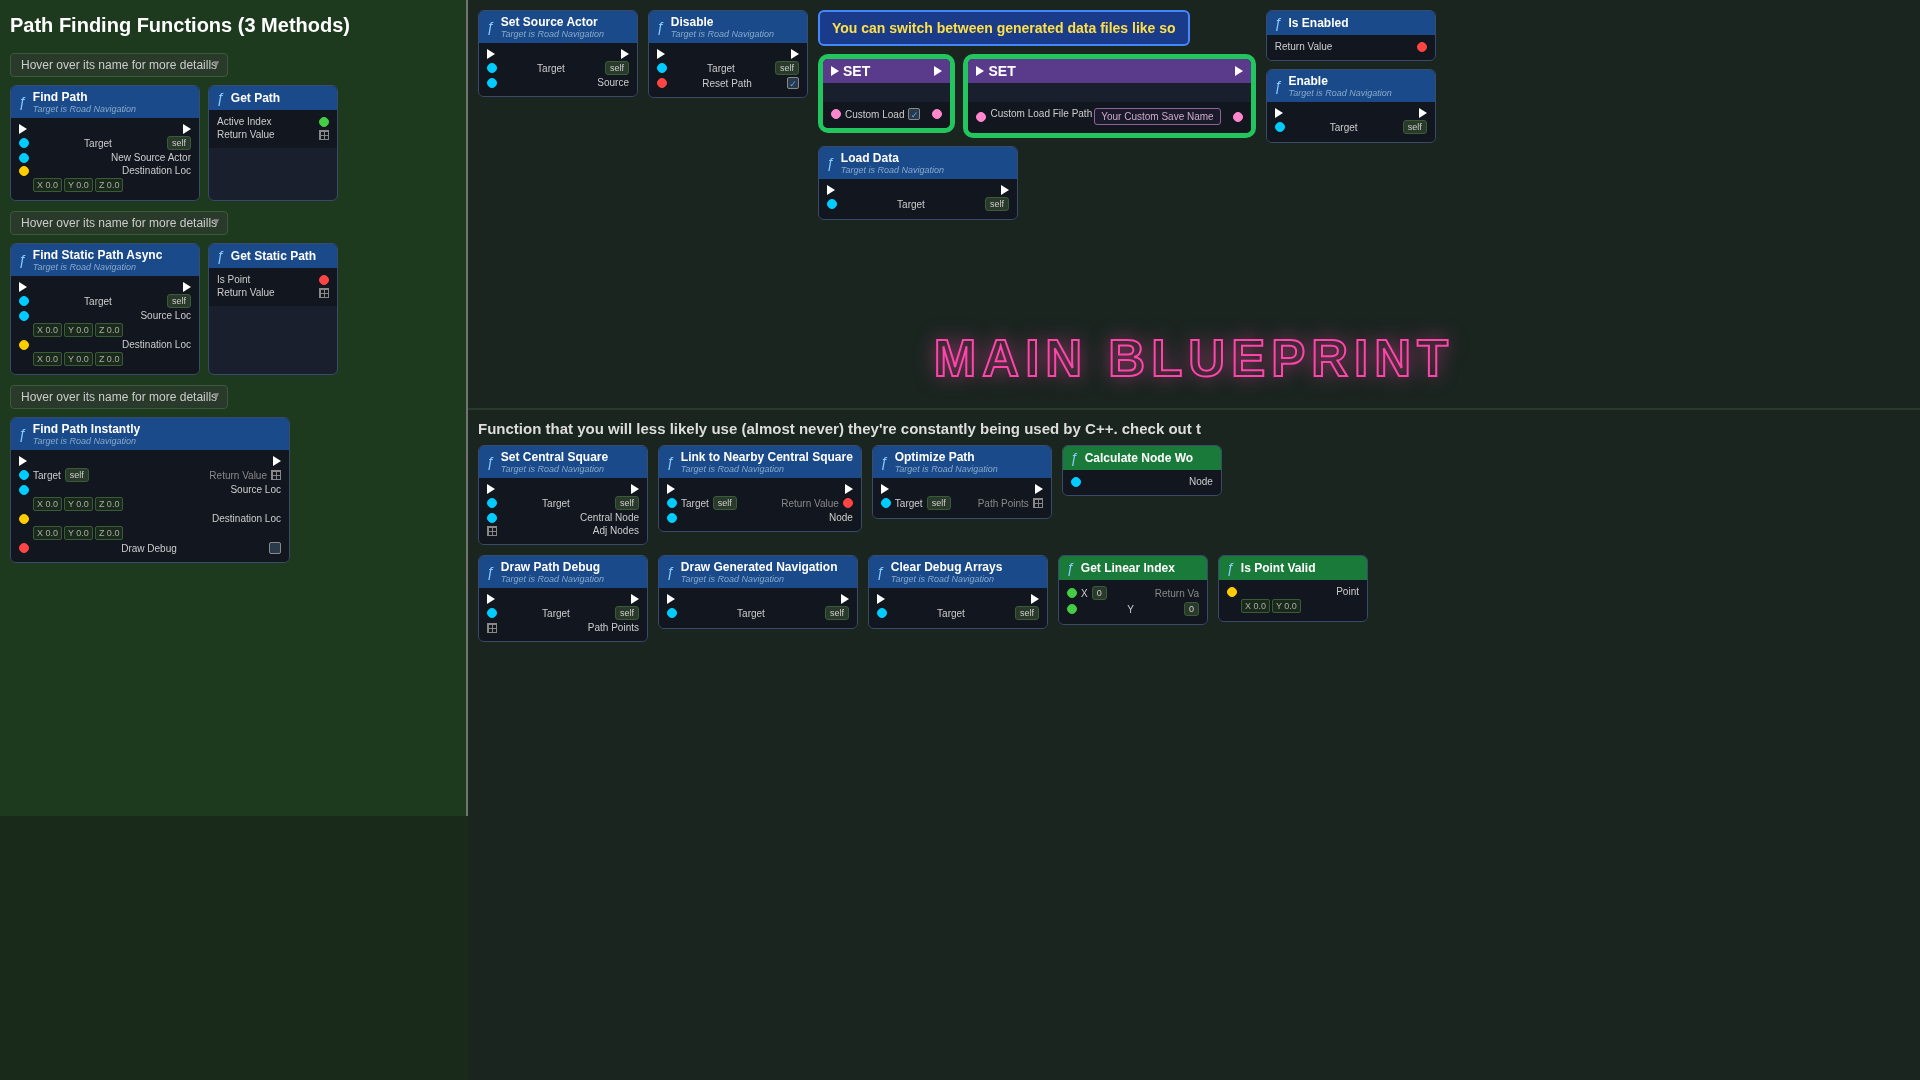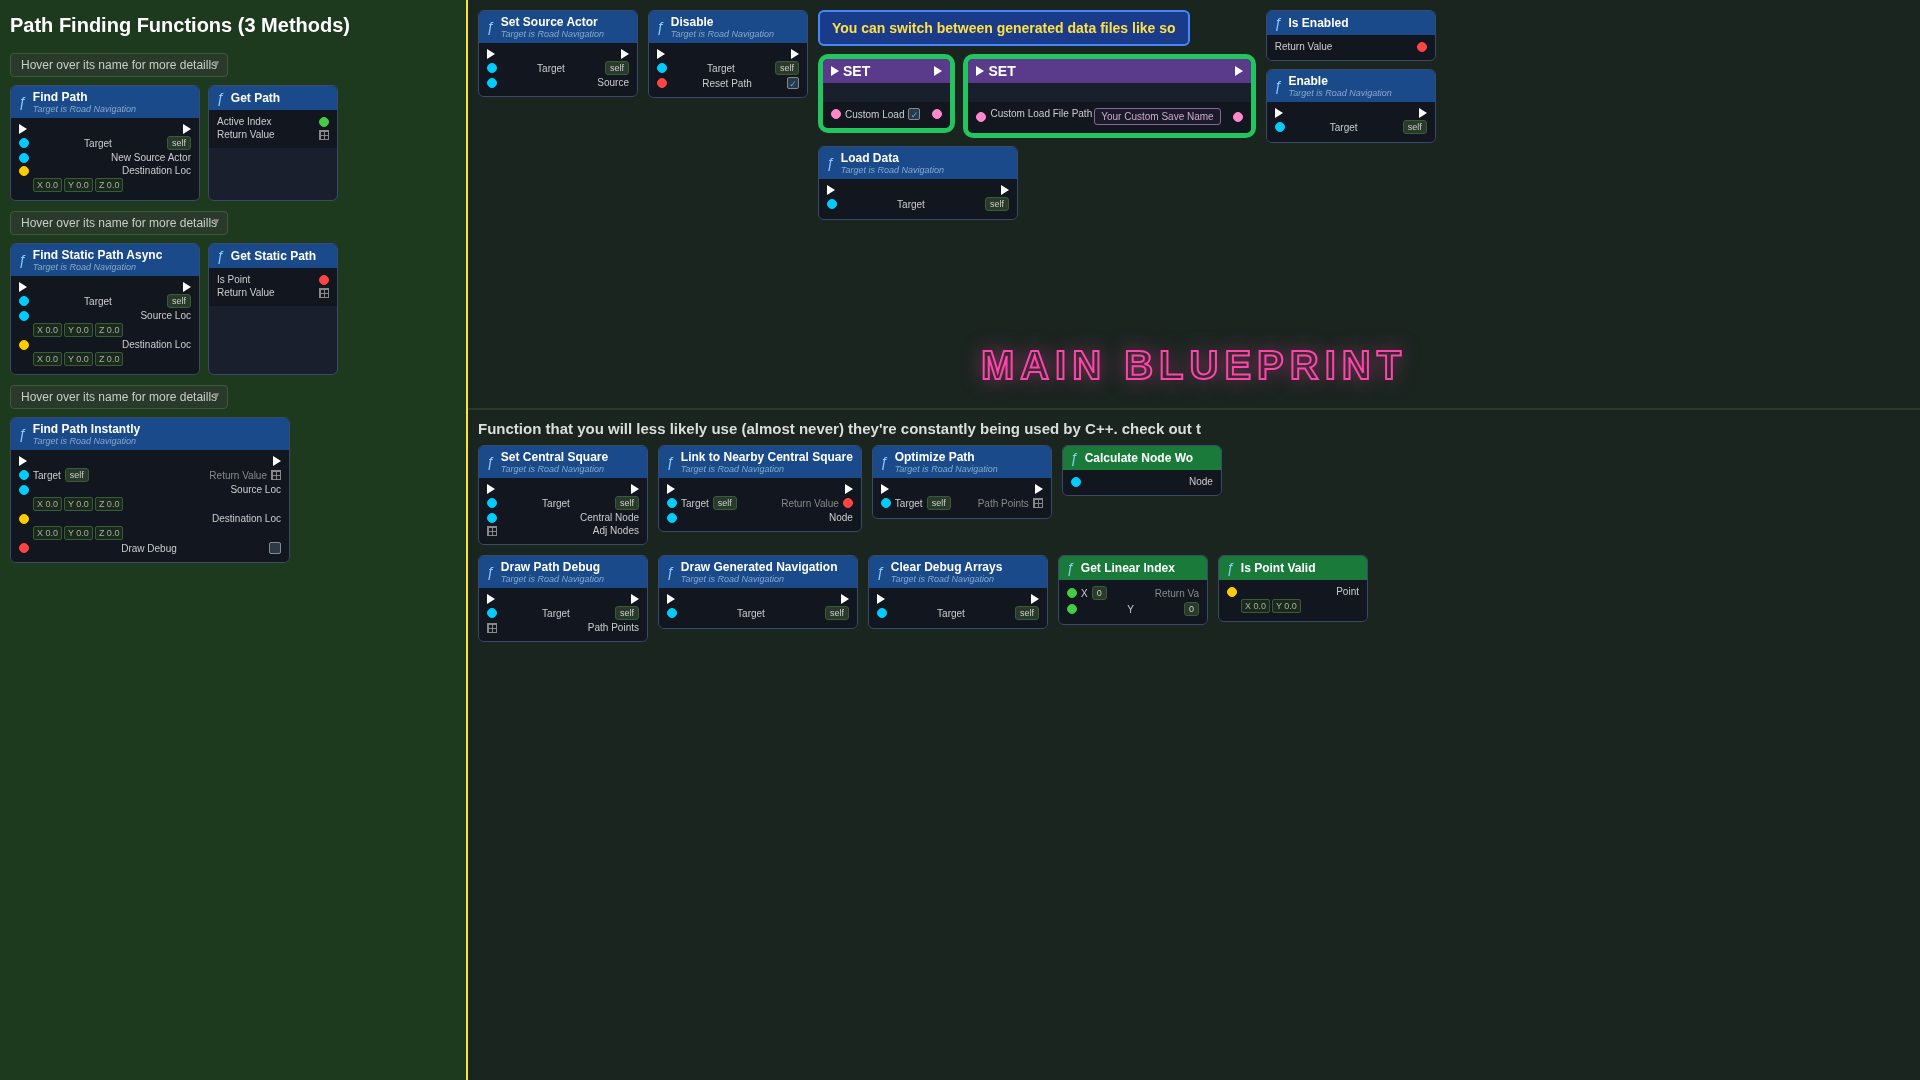--- a/index.html
+++ b/index.html
@@ -8,23 +8,23 @@
       height: 1080px;
       overflow: hidden;
       font-family: 'Segoe UI', Arial, sans-serif;
       background: #1a2a1a;
       display: flex;
     }
 
     
     .left-panel {
       width: 468px;
-      height: 1080px;
+      height: 816px;
       background: #1e3a1e;
-      border-right: 2px solid #fde047;
+      border-right: 2px solid #737373;
       padding: 10px;
       overflow: hidden;
       flex-shrink: 0;
     }
 
     .left-panel-title {
       color: #ffffff;
       font-size: 20px;
       font-weight: bold;
       margin-bottom: 12px;
@@ -227,21 +227,21 @@
       background: #12171f;
       margin-top: 19px;
     }
 
     
     .main-blueprint-text {
       position: absolute;
       bottom: 20px;
       left: 50%;
       transform: translateX(-50%);
-      font-size: 40px;
+      font-size: 51px;
       font-weight: 900;
       color: transparent;
       -webkit-text-stroke: 2px #ff44aa;
       text-shadow: 0 0 20px #ff44aa88;
       letter-spacing: 6px;
       white-space: nowrap;
       z-index: 10;
     }
 
     

